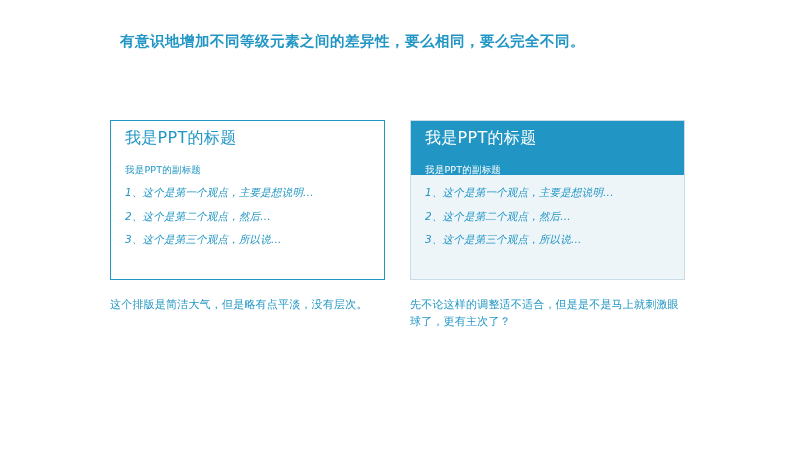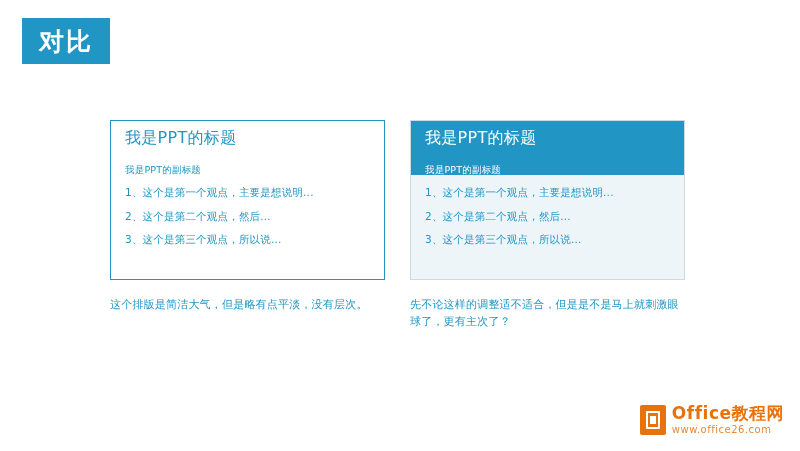--- a/index.html
+++ b/index.html
@@ -108,20 +108,21 @@
     color: #2196c4;
     margin-top: 16px;
     letter-spacing: 0.2px;
   }
   .card.right .card-subtitle {
     color: #ffffff;
   }
 
   .bullets {
     padding: 12px 0 0 14px;
+    font-style: italic;
   }
   .bullet {
     font-size: 10.5px;
     color: #2196c4;
     line-height: 1.0;
     margin-bottom: 13px;
     letter-spacing: 0.2px;
     white-space: nowrap;
   }
 
@@ -186,21 +187,21 @@
     letter-spacing: 0.5px;
     opacity: 0.85;
   }
 </style>
 </head>
 <body>
 
 <div class="slide">
 
   <div class="header">
-    <div class="badge">对比</div>
+    <div class="header-text">有意识地增加不同等级元素之间的差异性，要么相同，要么完全不同。</div>
   </div>
 
   <div class="cards">
 
     <div class="card left">
       <div class="card-titlebar">
         <div class="card-title">我是PPT的标题</div>
         <div class="card-subtitle">我是PPT的副标题</div>
       </div>
       <div class="bullets">
@@ -220,21 +221,14 @@
         <div class="bullet">2、这个是第二个观点，然后...</div>
         <div class="bullet">3、这个是第三个观点，所以说...</div>
       </div>
     </div>
 
     <div class="caption right">先不论这样的调整适不适合，但是是不是马上就刺激眼球了，更有主次了？</div>
     <div class="caption left">这个排版是简洁大气，但是略有点平淡，没有层次。</div>
 
   </div>
 
-  <div class="footer">
-    <div class="logo-mark"></div>
-    <div class="logo-text">
-      <div class="logo-title">Office教程网</div>
-      <div class="logo-url">www.office26.com</div>
-    </div>
-  </div>
 
 </div>
 
 </body></html>

